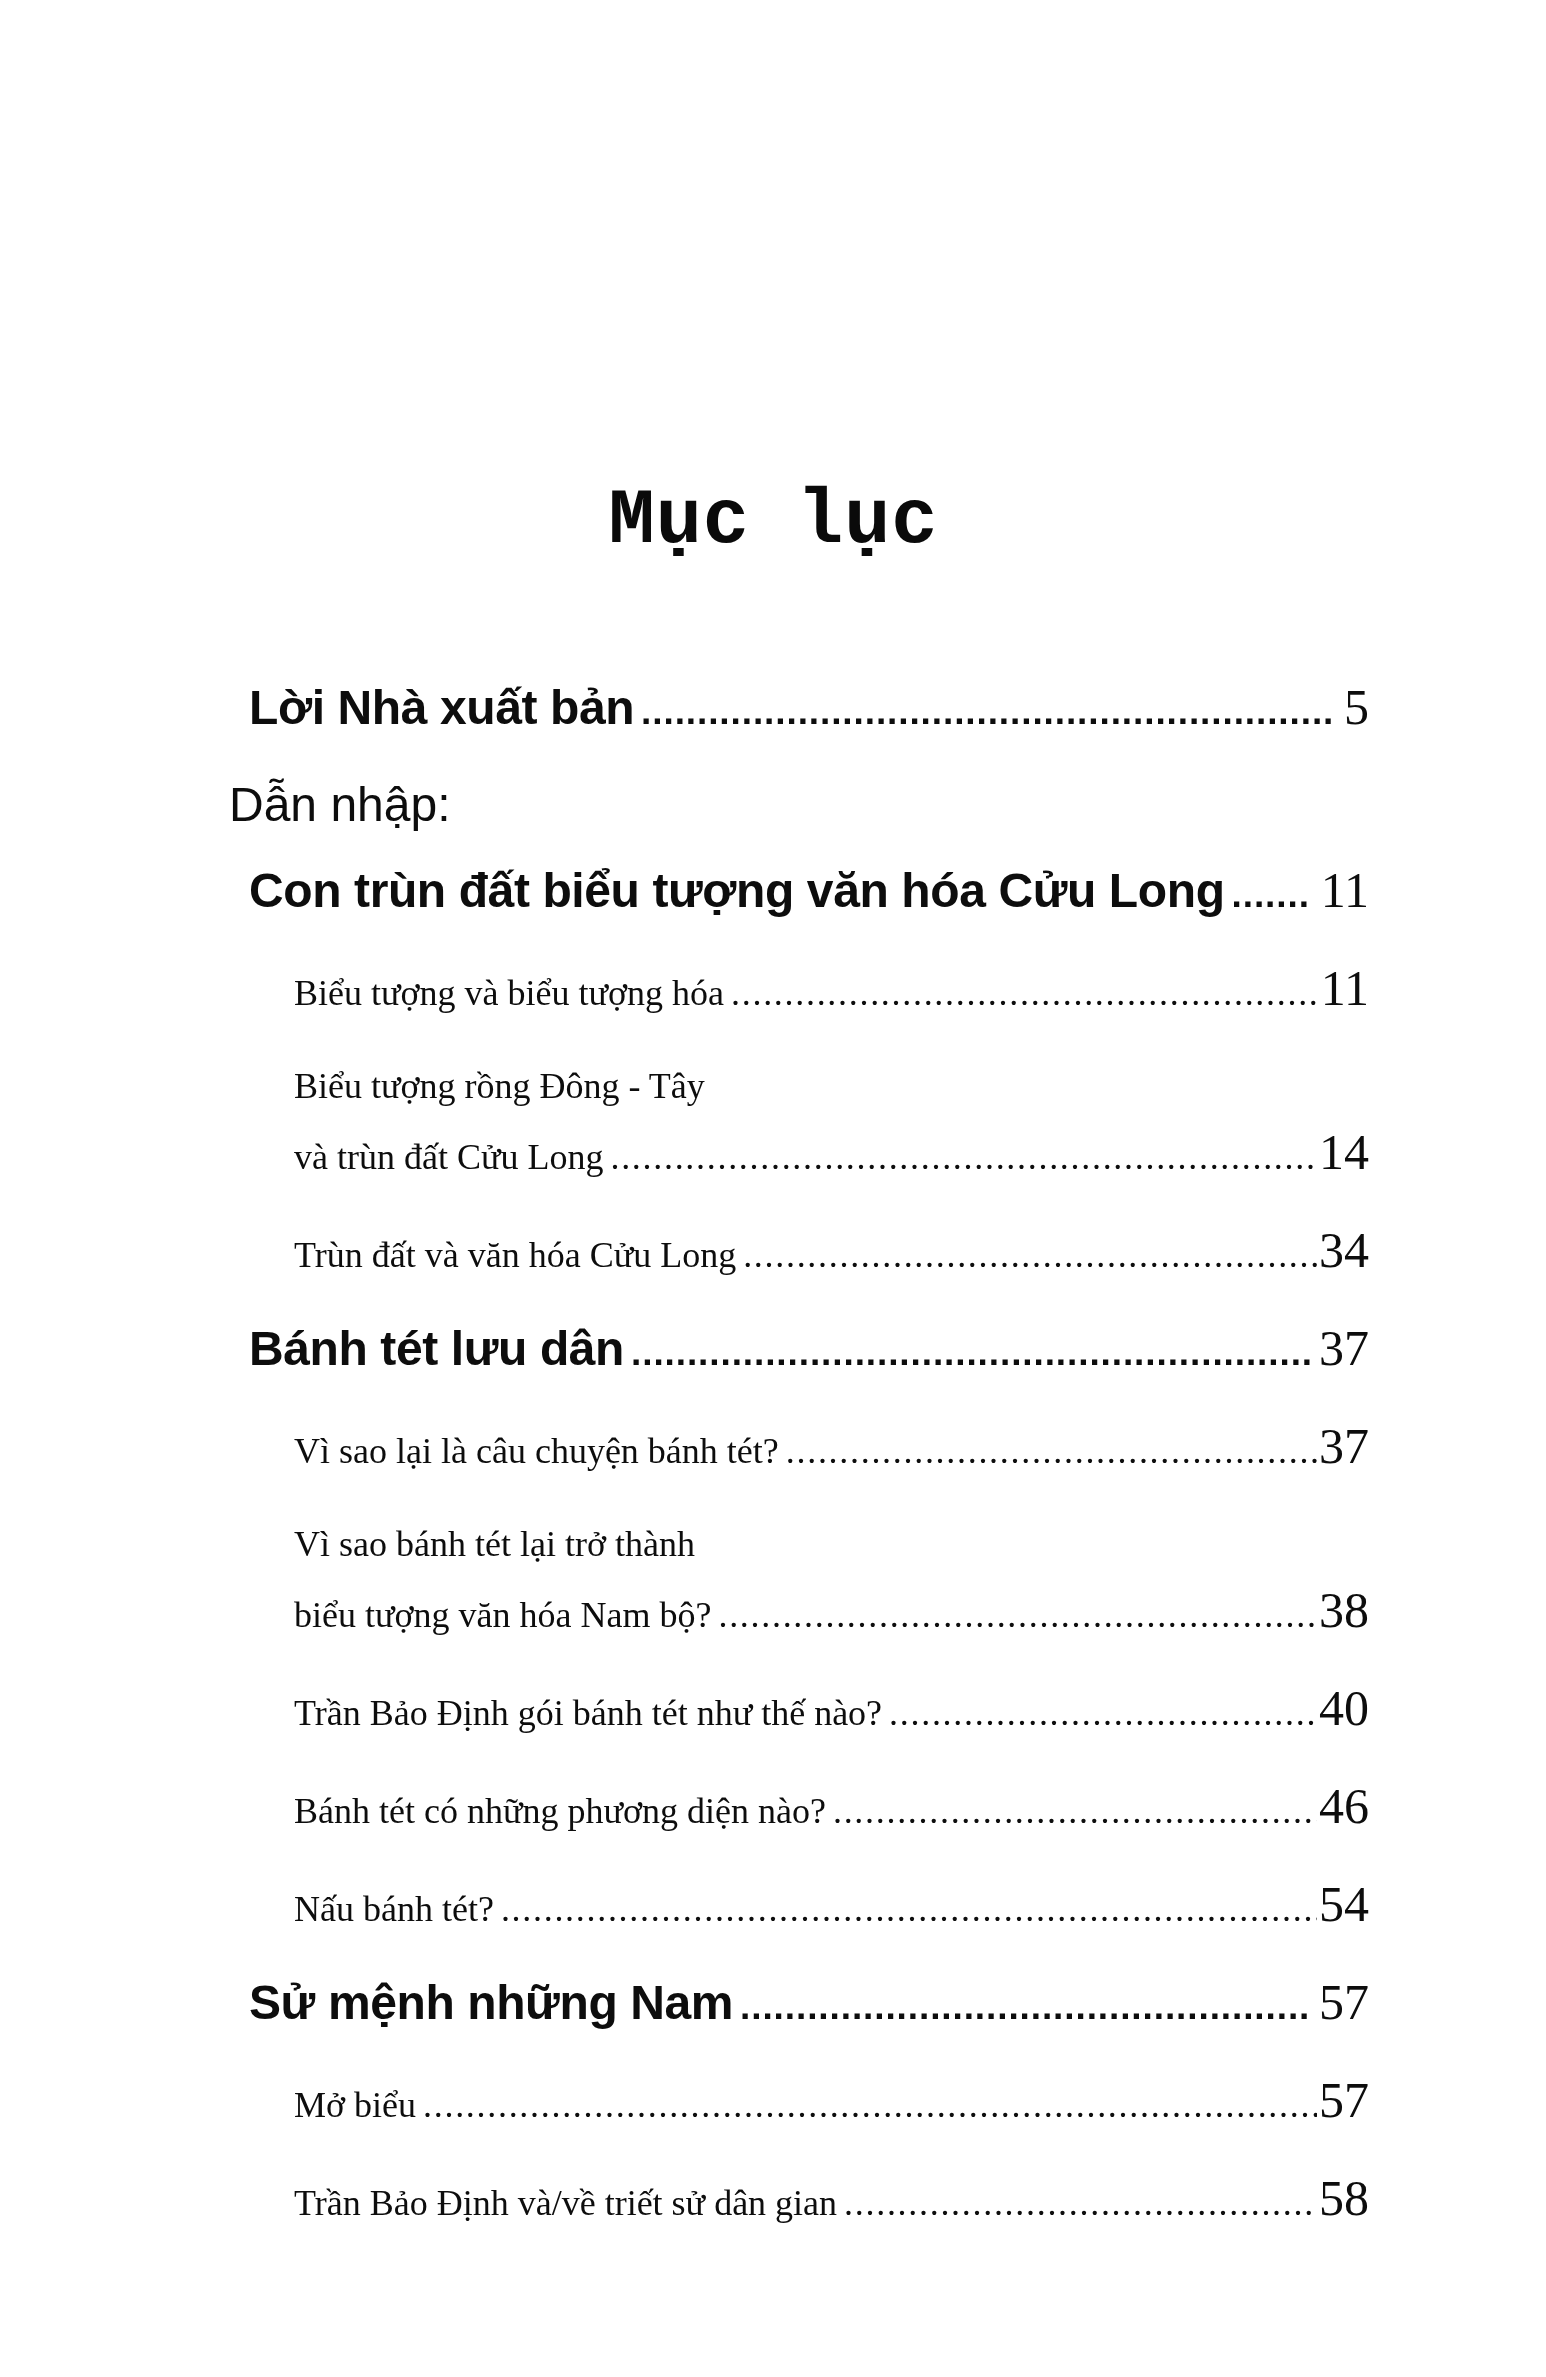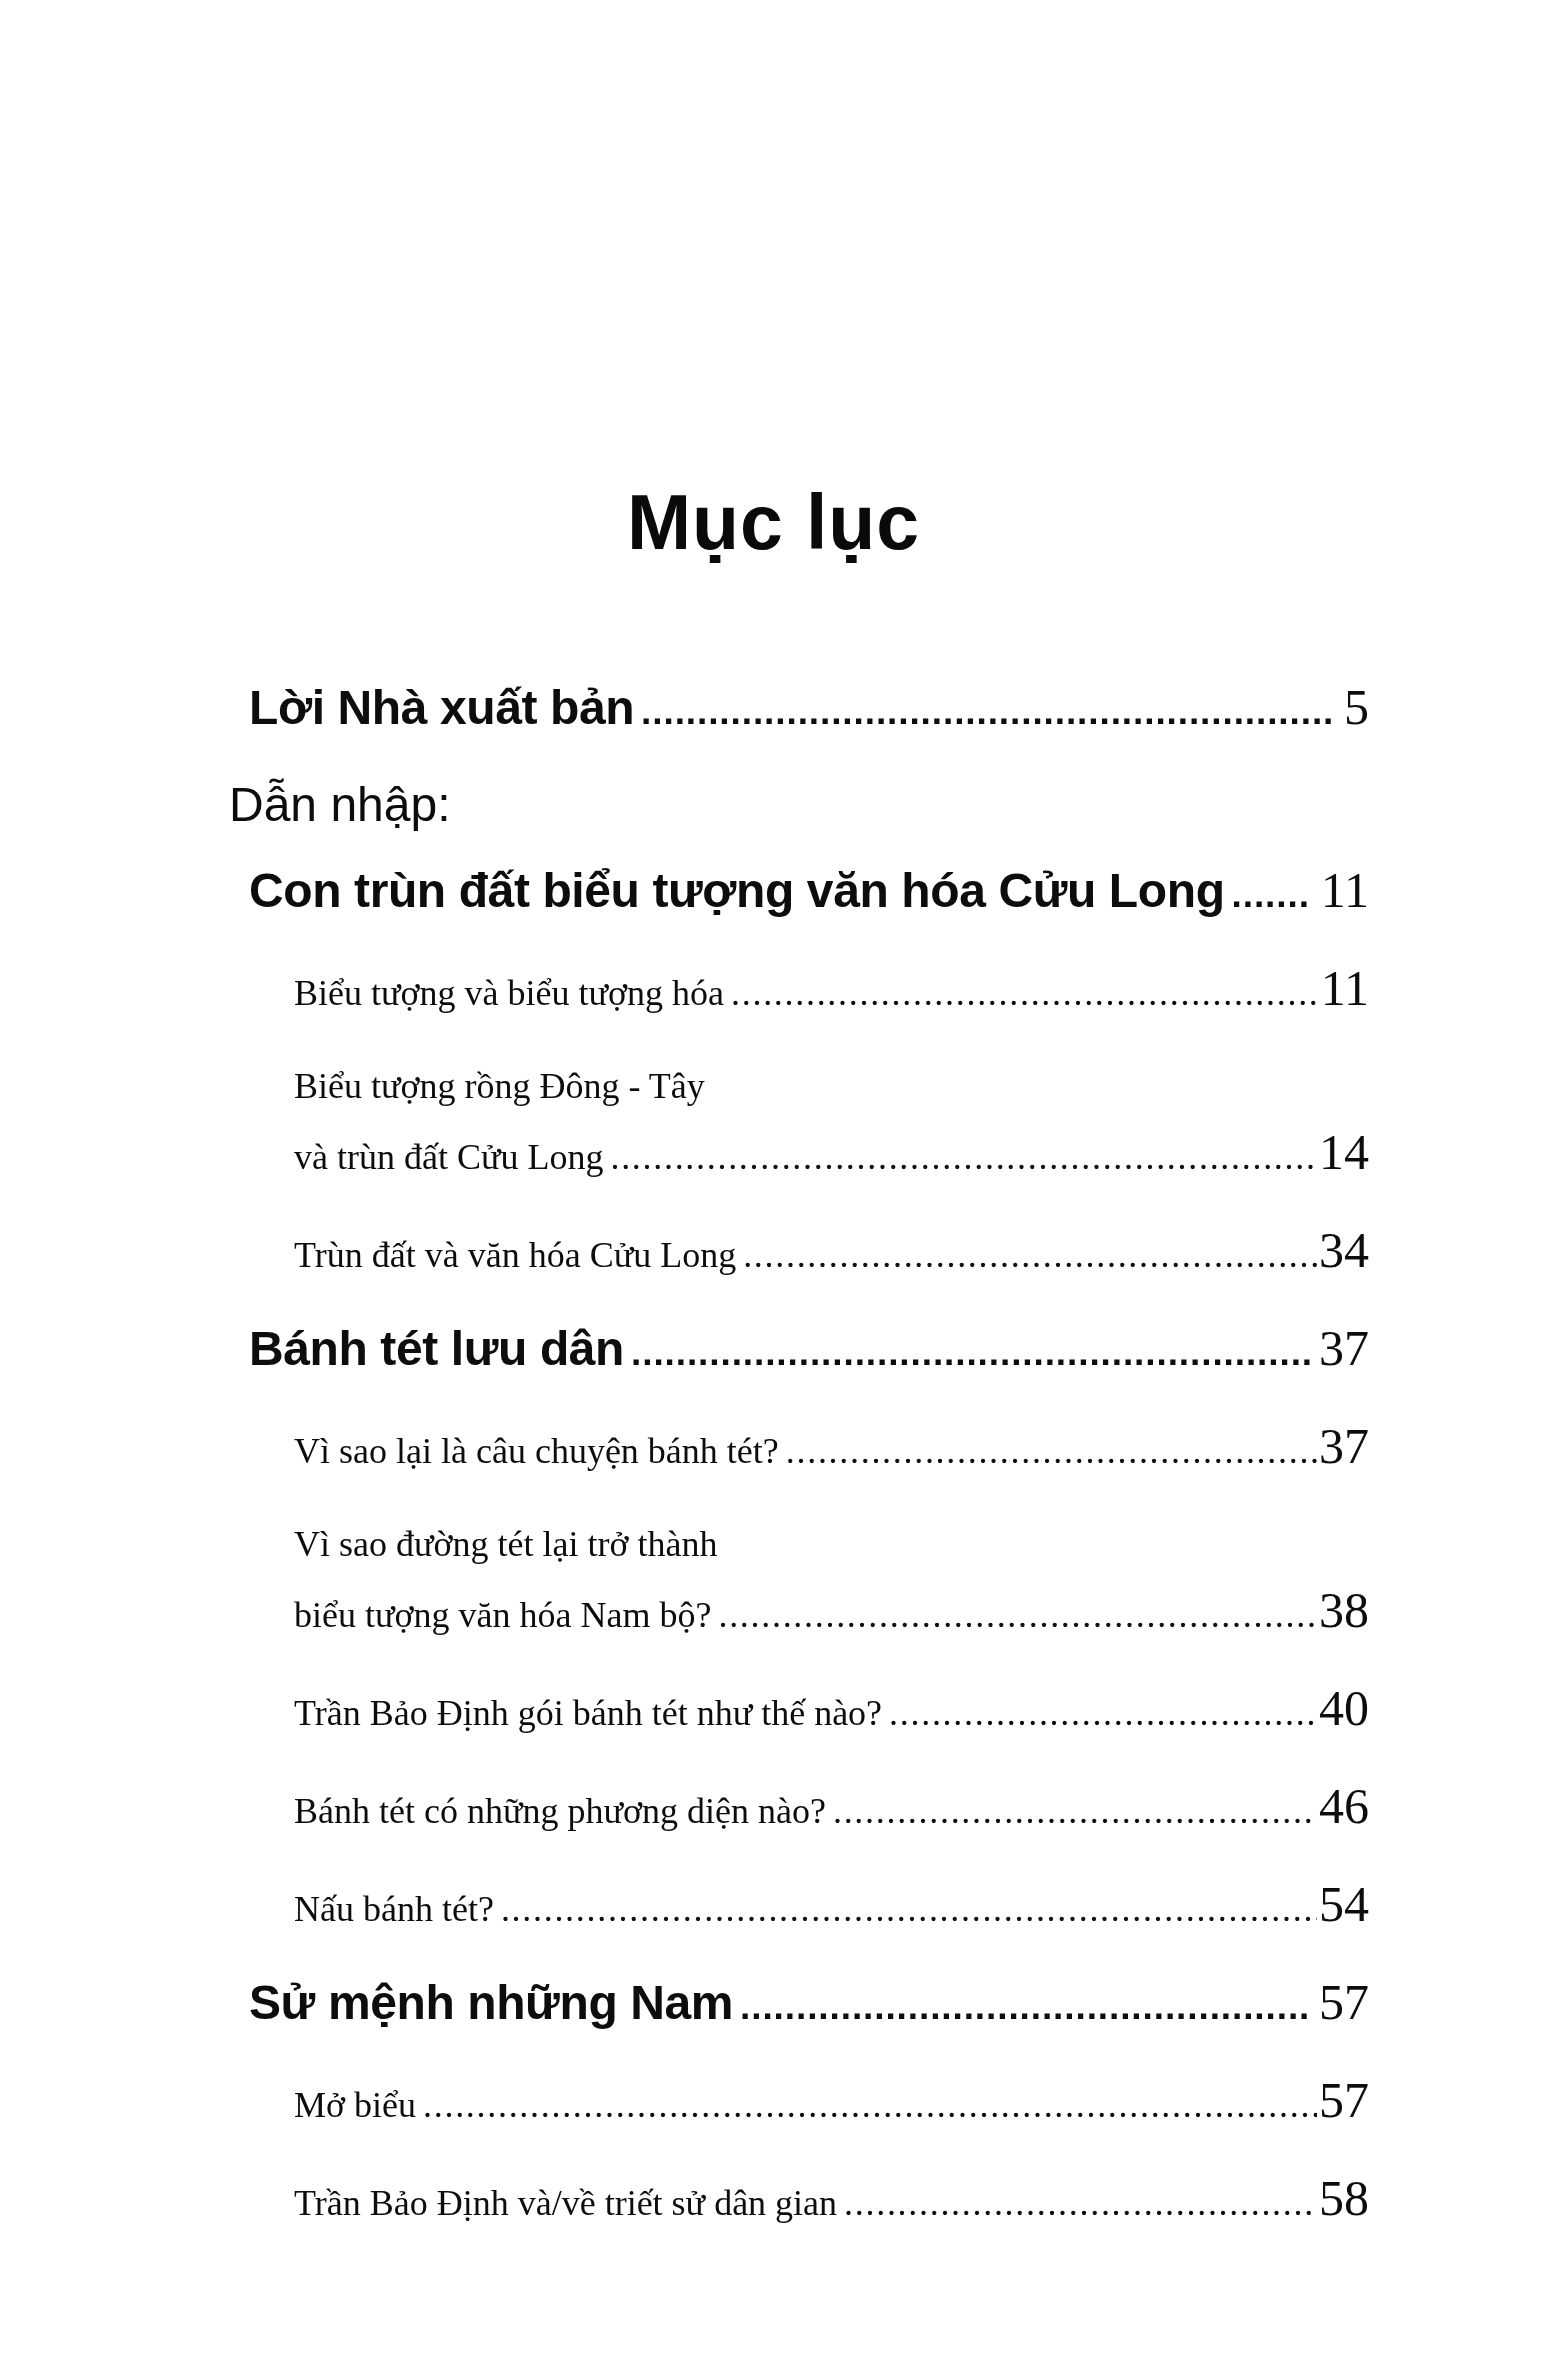--- a/index.html
+++ b/index.html
@@ -11,21 +11,21 @@
     color: #0d0d0d;
     overflow: hidden;
     font-family: "Liberation Serif", serif;
   }
   .doc-title {
     position: absolute;
     top: 478px;
     left: 0;
     width: 100%;
     text-align: center;
-    font-family: Liberation Sans, sans-serif;
+    font-family: Liberation Mono, monospace;
     font-weight: 700;
     font-size: 77px;
     letter-spacing: 0.9px;
     color: #0a0a0a;
   }
   .toc {
     position: absolute;
     top: 674px;
     left: 229px;
     width: 1140px;
@@ -144,21 +144,21 @@
       </div>
       <div class="toc-entry serif indent">
         <div class="tline">
           <span class="lbl">Vì sao lại là câu chuyện bánh tét?</span>
           <span class="leader"></span>
           <span class="pnum">37</span>
         </div>
       </div>
       <div class="toc-entry serif indent">
         <div class="tline">
-          <span class="lbl">Vì sao đường tét lại trở thành</span>
+          <span class="lbl">Vì sao bánh tét lại trở thành</span>
         </div>
         <div class="tline">
           <span class="lbl">biểu tượng văn hóa Nam bộ?</span>
           <span class="leader"></span>
           <span class="pnum">38</span>
         </div>
       </div>
       <div class="toc-entry serif indent">
         <div class="tline">
           <span class="lbl">Trần Bảo Định gói bánh tét như thế nào?</span>

